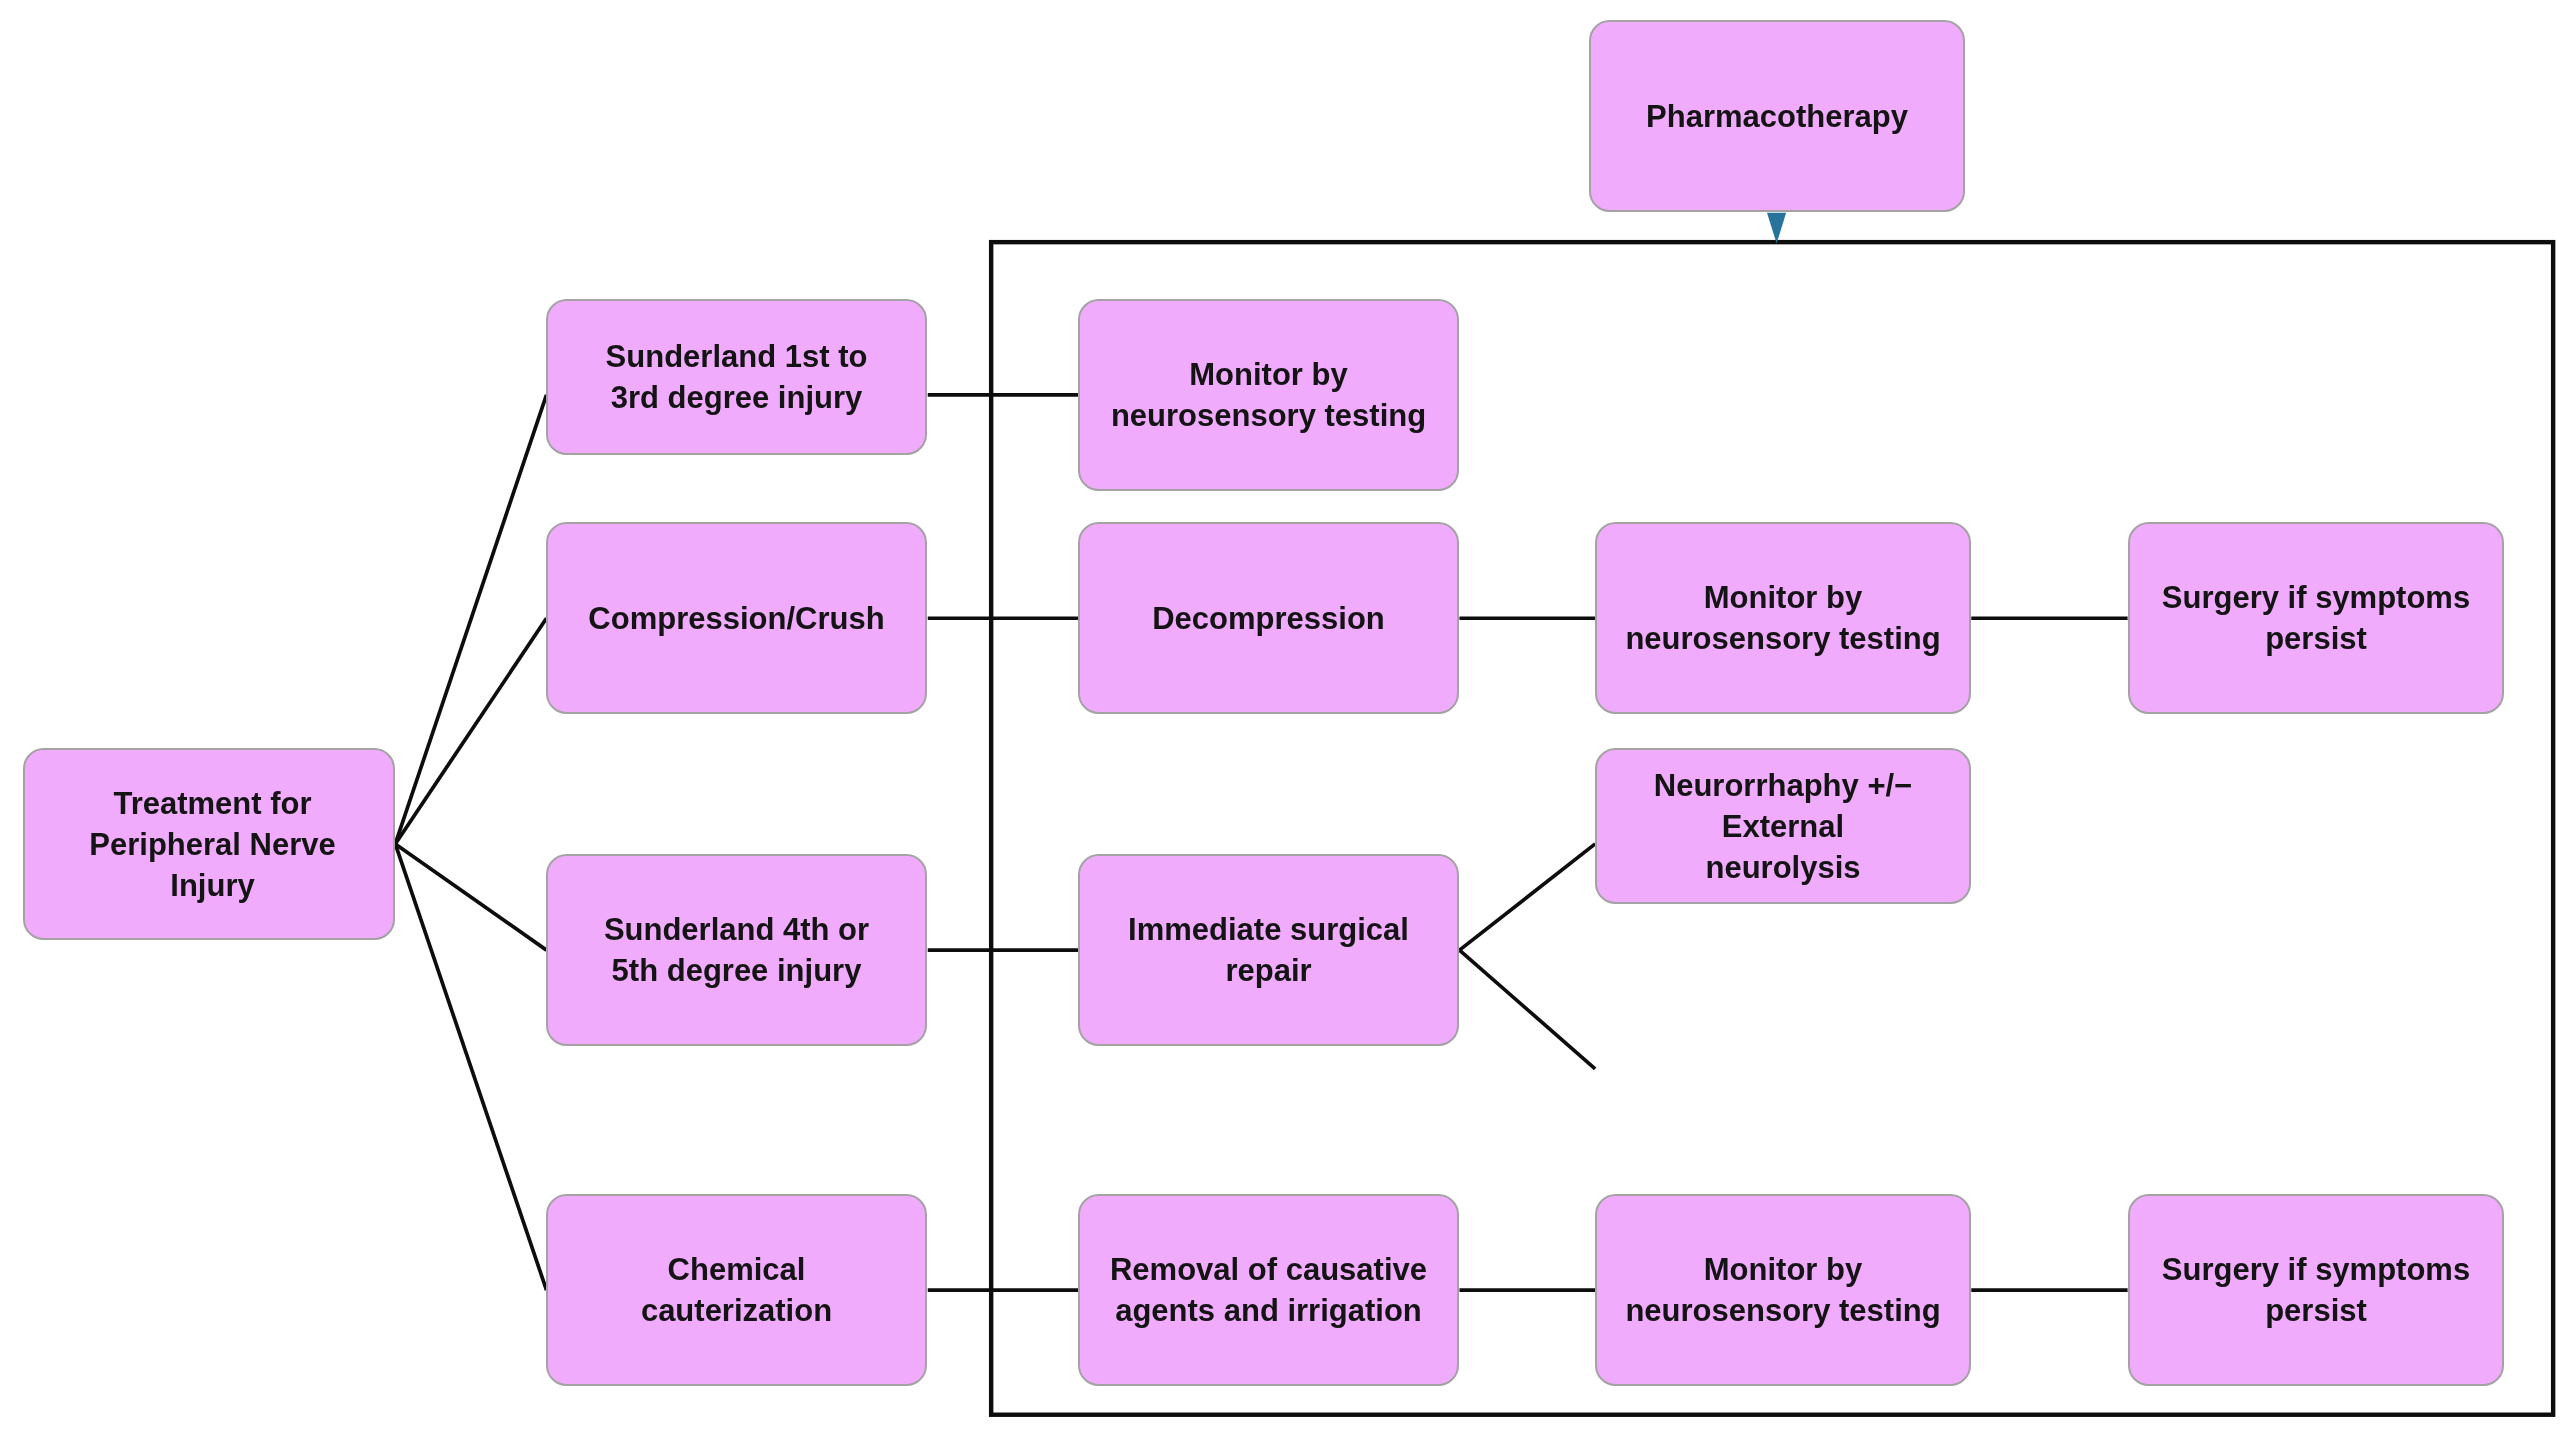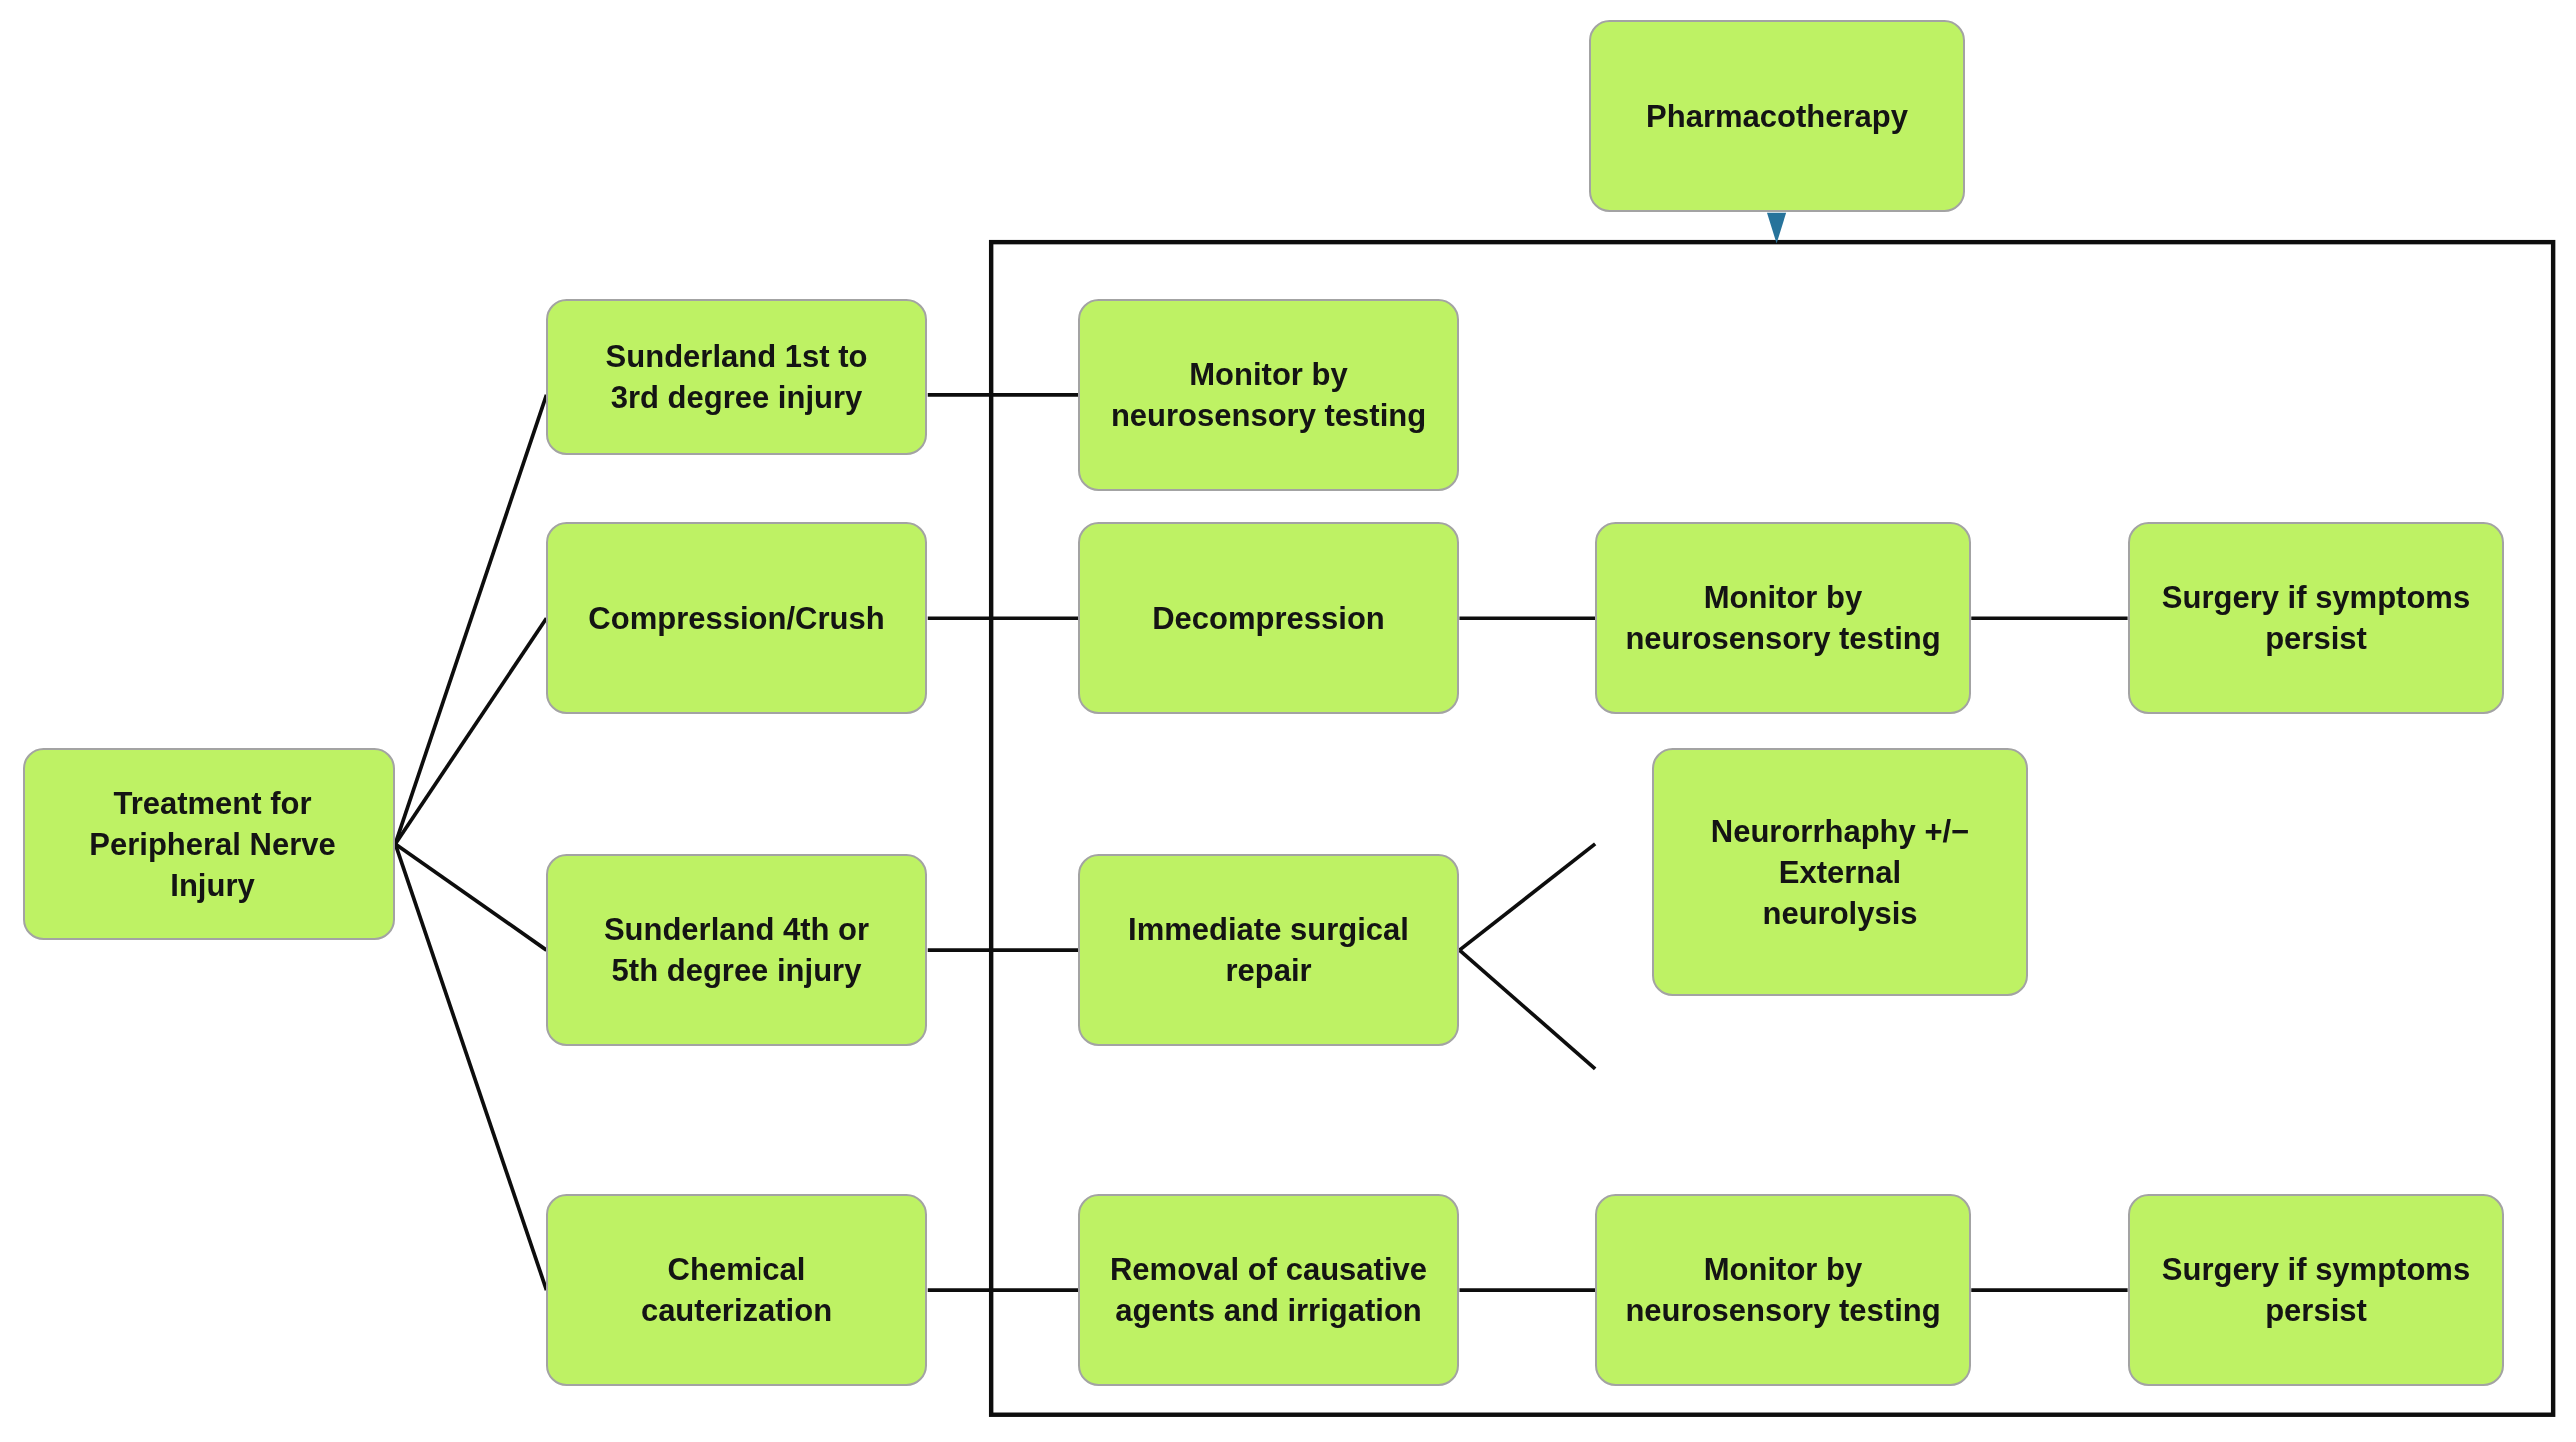--- a/index.html
+++ b/index.html
@@ -12,21 +12,21 @@
     overflow: hidden;
   }
   svg.wires {
     position: absolute;
     left: 0; top: 0;
     width: 2576px; height: 1443px;
   }
   .node {
     position: absolute;
     box-sizing: border-box;
-    background: #bef264;
+    background: #f0abfc;
     border: 2.2px solid #a3a3a3;
     border-radius: 20.6px;
     display: flex;
     align-items: center;
     justify-content: center;
     text-align: center;
     color: #141414;
     font-weight: 700;
     font-size: 31px;
     line-height: 41px;
@@ -106,21 +106,21 @@
   </div>
   <div class="node" style="left:1078px; top:1194px; width:381px; height:192px;">
     <span class="node-label">Removal of causative
 agents and irrigation</span>
   </div>
 
   <div class="node" style="left:1595px; top:522px; width:376px; height:192px;">
     <span class="node-label">Monitor by
 neurosensory testing</span>
   </div>
-  <div class="node" style="left:1652px; top:748px; width:376px; height:248px;">
+  <div class="node" style="left:1595px; top:748px; width:376px; height:156px;">
     <span class="node-label">Neurorrhaphy +/−
 External
 neurolysis</span>
   </div>
   <div class="node" style="left:1595px; top:1194px; width:376px; height:192px;">
     <span class="node-label">Monitor by
 neurosensory testing</span>
   </div>
 
   <div class="node" style="left:2128px; top:522px; width:376px; height:192px;">

